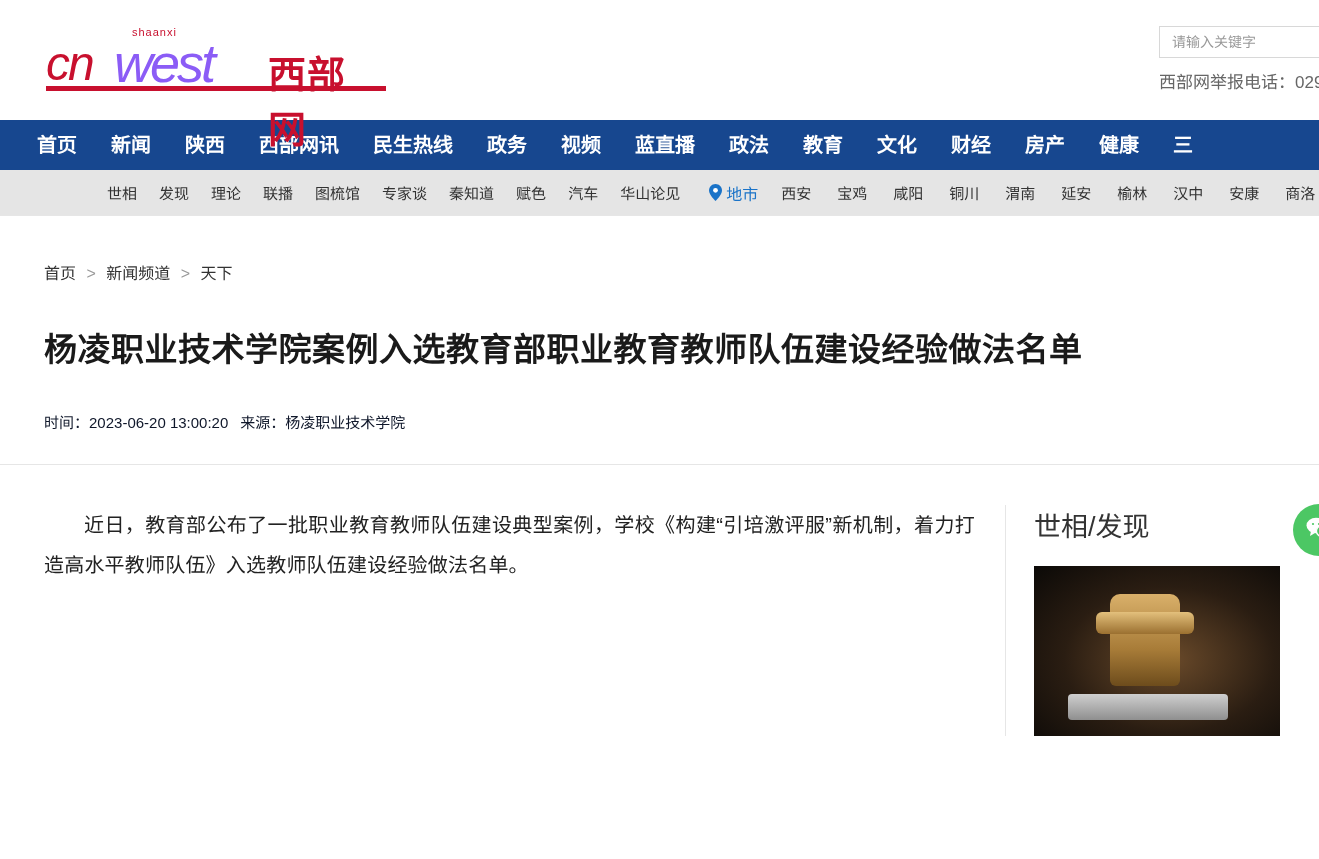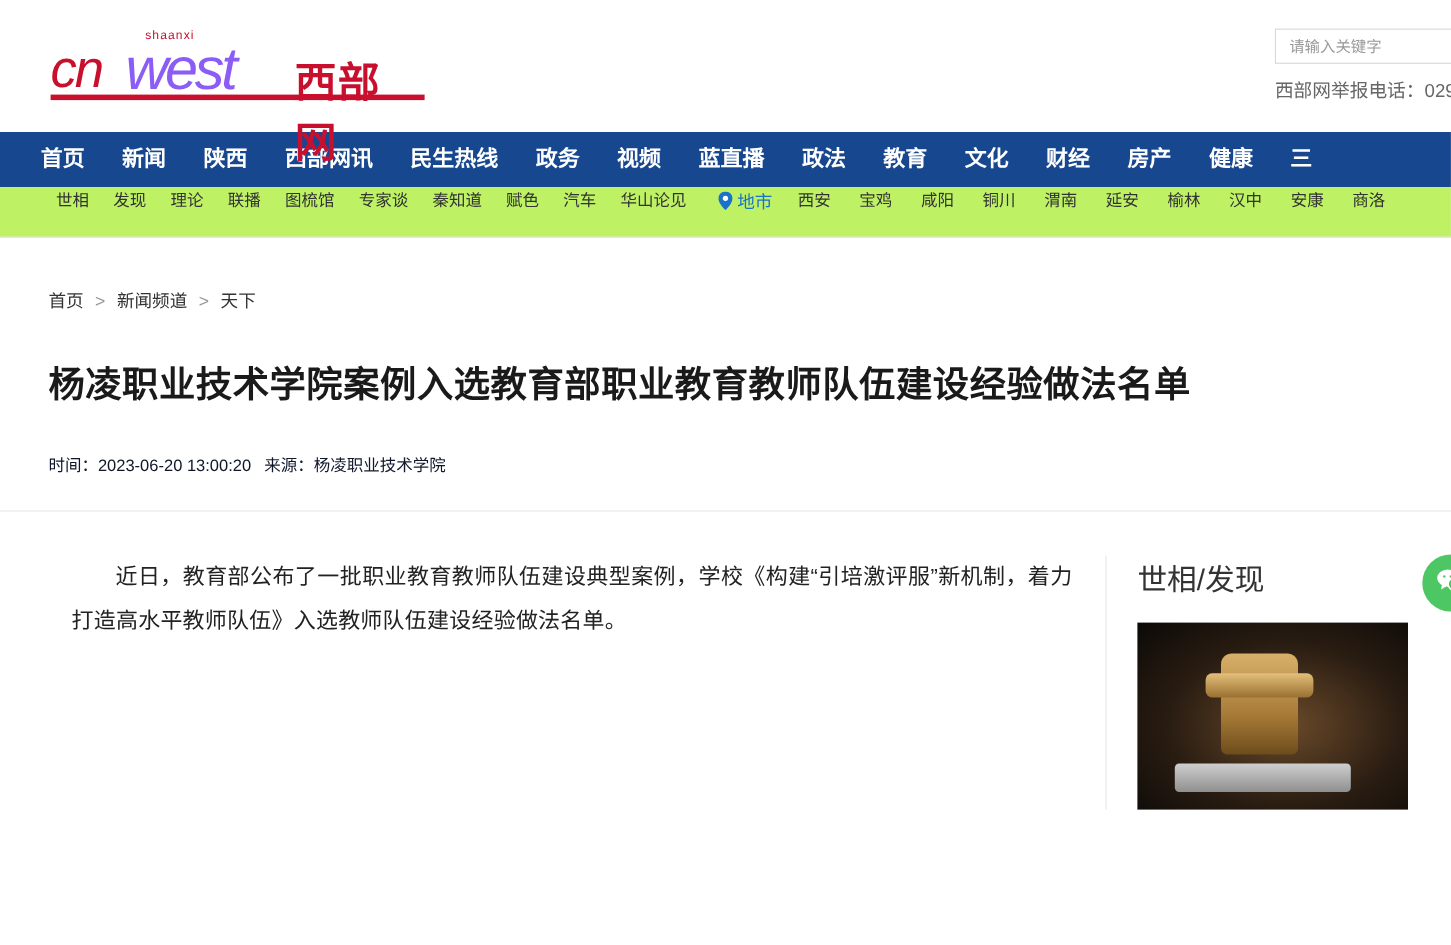--- a/index.html
+++ b/index.html
@@ -87,25 +87,25 @@
     text-decoration: none;
     padding: 0 17px;
     white-space: nowrap;
     line-height: 50px;
   }
   .mainnav a.more { padding-right: 0; }
 
   
   .subnav {
     height: 46px;
-    background: #bef264;
+    background: #e5e5e5;
     border-bottom: 1px solid #e6e6e6;
     display: flex;
-    align-items: flex-start;
-    padding-left: 40px;
+    align-items: center;
+    padding-left: 96px;
     overflow: hidden;
     white-space: nowrap;
   }
   .subnav a {
     color: #333;
     font-size: 15px;
     text-decoration: none;
     padding: 0 11px;
     white-space: nowrap;
   }
@@ -167,21 +167,20 @@
     background: #4cc764;
     display: flex; align-items: center; justify-content: center;
   }
 
   
   .content-cols {
     display: flex;
     padding: 0 44px;
     margin-top: 40px;
     gap: 0;
-    margin-left: 21px;
   }
   .col-main {
     width: 1005px;
     padding-right: 30px;
   }
   .col-main p {
     margin: 0 0 28px 0;
     font-size: 20px;
     line-height: 40px;
     color: #222;

